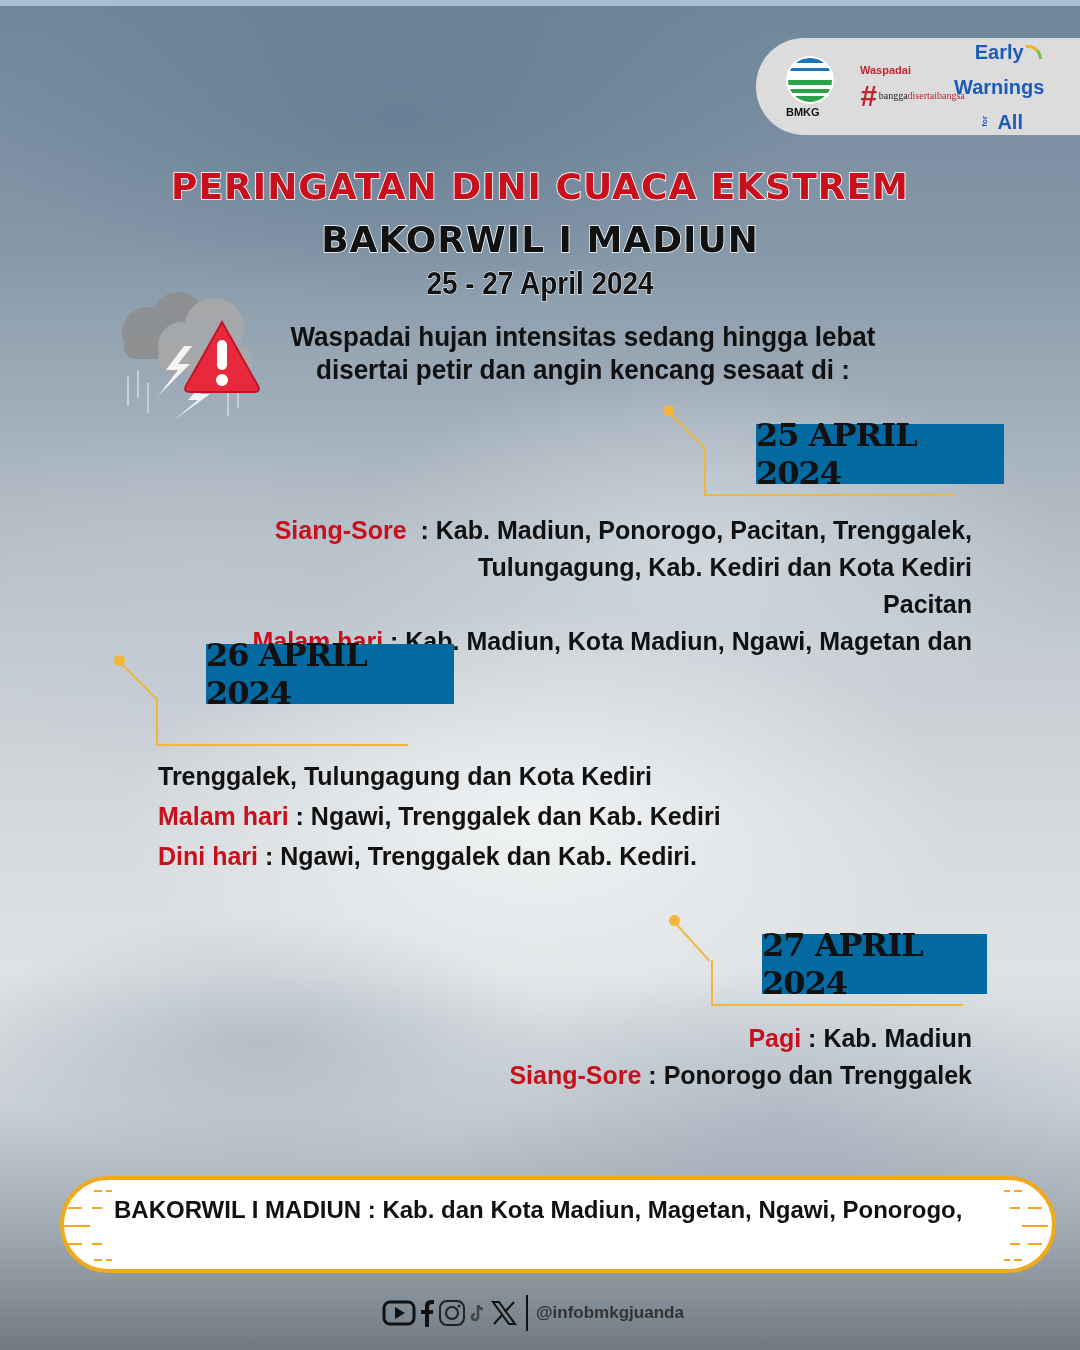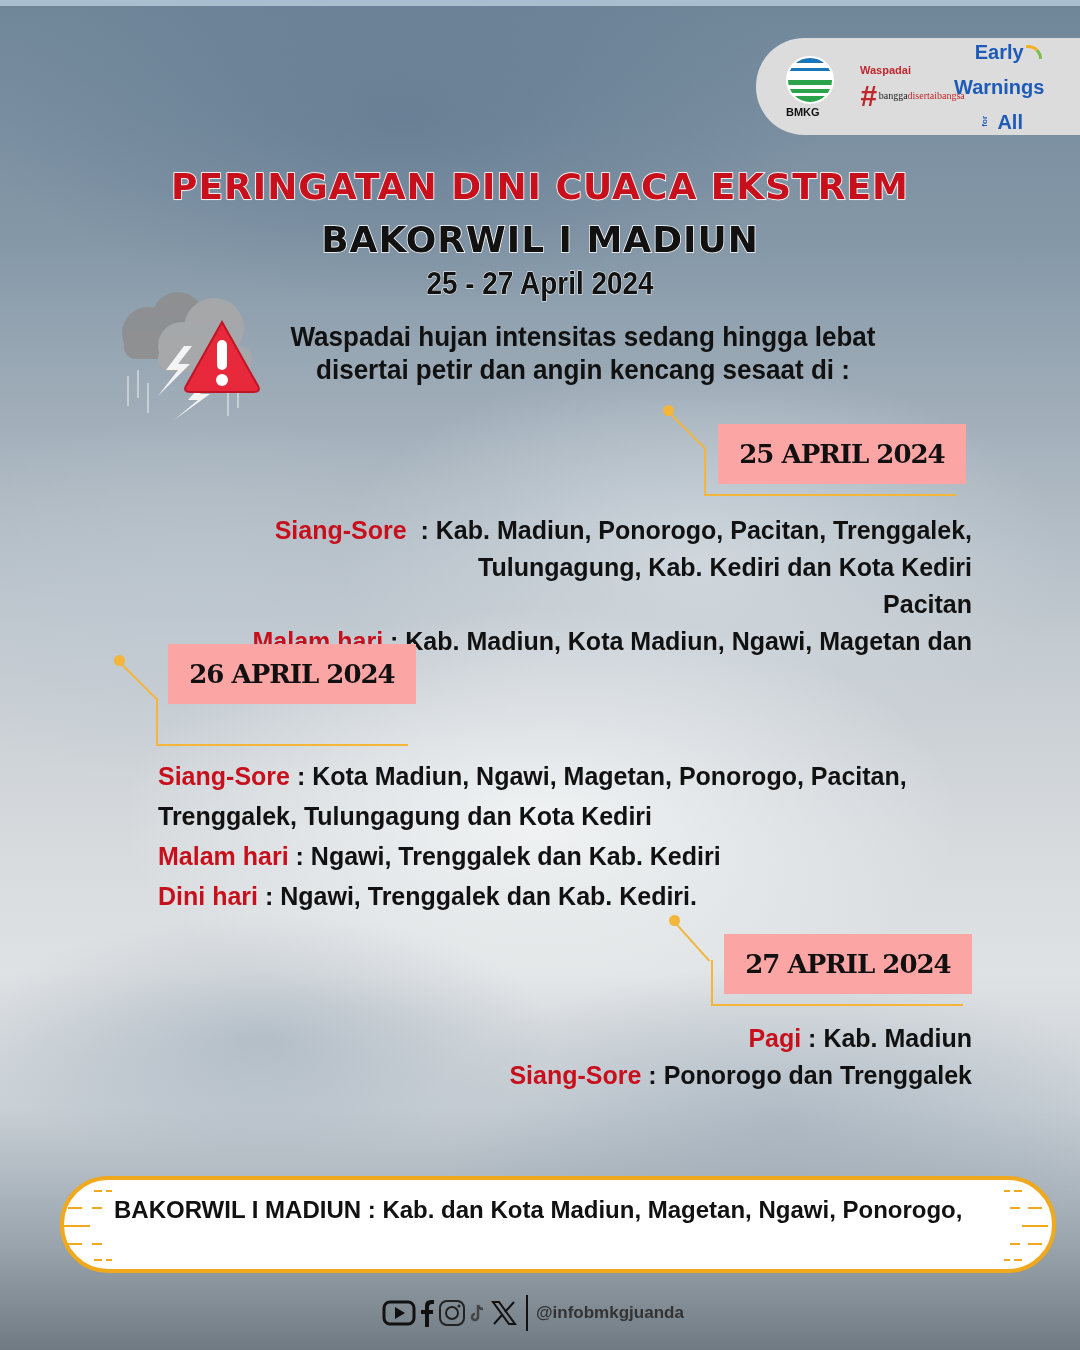--- a/index.html
+++ b/index.html
@@ -67,23 +67,23 @@
     }
 
     
     .warn-icon { position: absolute; left: 110px; top: 288px; width: 160px; height: 135px; }
     .intro {
       position: absolute; left: 258px; top: 320px; width: 650px; text-align: center;
       font-weight: 700; font-size: 28px; line-height: 33px; color: #111;
       transform: scaleX(0.93); transform-origin: center;
     }
     .badge {
-      position: absolute; background: #fca5a5; color: #111;
-      font-family: "DejaVu Serif", serif; font-weight: 700; font-size: 26px;
-      display: flex; align-items: center; justify-content: center; letter-spacing: -1px;
+      position: absolute; background: #0369a1; color: #111;
+      font-family: "DejaVu Serif", serif; font-weight: 700; font-size: 32px;
+      display: flex; align-items: center; justify-content: center; letter-spacing: -1px; margin-left: 38px;
     }
     .connector { position: absolute; border-color: #f3b53a; }
     .dot { position: absolute; width: 11px; height: 11px; border-radius: 50%; background: #f3b53a; }
 
     
     .sched { position: absolute; font-weight: 700; font-size: 25px; color: #111; }
     .sched .lbl { color: #c8101c; }
     .right { text-align: right; }
 
     
@@ -178,31 +178,30 @@
   <div><span class="lbl">Malam hari</span><span style="white-space:pre"> : </span><span>Kab. Madiun, Kota Madiun, Ngawi, Magetan dan</span></div>
 </div>
 
 <div class="dot" style="left:114px;top:655px;"></div>
 <div class="connector" style="left:119px;top:660px;width:54px;height:2px;transform:rotate(45deg);transform-origin:0 0;border-top:2px solid #f3b53a;"></div>
 <div class="connector" style="left:156px;top:698px;width:2px;height:48px;background:#f3b53a;"></div>
 <div class="connector" style="left:156px;top:744px;width:252px;height:2px;background:#f3b53a;"></div>
 <div class="badge" style="left:168px;top:644px;width:248px;height:60px;">26 APRIL 2024</div>
 
 <div class="sched" style="left:158px;top:756px;width:800px;line-height:40px;">
-  <div><span class="lbl">Siang-Sore</span><span style="white-space:pre"> : </span><span>Kota Madiun, Ngawi, Magetan, Ponorogo, Pacitan,</span></div>
   <div>Trenggalek, Tulungagung dan Kota Kediri</div>
   <div><span class="lbl">Malam hari</span><span style="white-space:pre"> : </span><span>Ngawi, Trenggalek dan Kab. Kediri</span></div>
   <div><span class="lbl">Dini hari</span><span style="white-space:pre"> : </span><span>Ngawi, Trenggalek dan Kab. Kediri.</span></div>
 </div>
 
 <div class="dot" style="left:669px;top:915px;"></div>
 <div class="connector" style="left:674px;top:920px;width:54px;height:2px;transform:rotate(48deg);transform-origin:0 0;border-top:2px solid #f3b53a;"></div>
 <div class="connector" style="left:711px;top:960px;width:2px;height:46px;background:#f3b53a;"></div>
 <div class="connector" style="left:711px;top:1004px;width:252px;height:2px;background:#f3b53a;"></div>
-<div class="badge" style="left:724px;top:934px;width:248px;height:60px;">27 APRIL 2024</div>
+<div class="badge" style="left:724px;top:934px;width:225px;height:60px;">27 APRIL 2024</div>
 
 <div class="sched right" style="left:400px;top:1020px;width:572px;line-height:37px;">
   <div><span class="lbl">Pagi</span><span style="white-space:pre"> : </span><span>Kab. Madiun</span></div>
   <div><span class="lbl">Siang-Sore</span><span style="white-space:pre"> : </span><span>Ponorogo dan Trenggalek</span></div>
 </div>
 
 <div class="area-box">
   <div><span class="u">BAKORWIL I MADIUN :</span><span> Kab. dan Kota Madiun, Magetan, Ngawi, Ponorogo,</span></div>
 </div>
 

